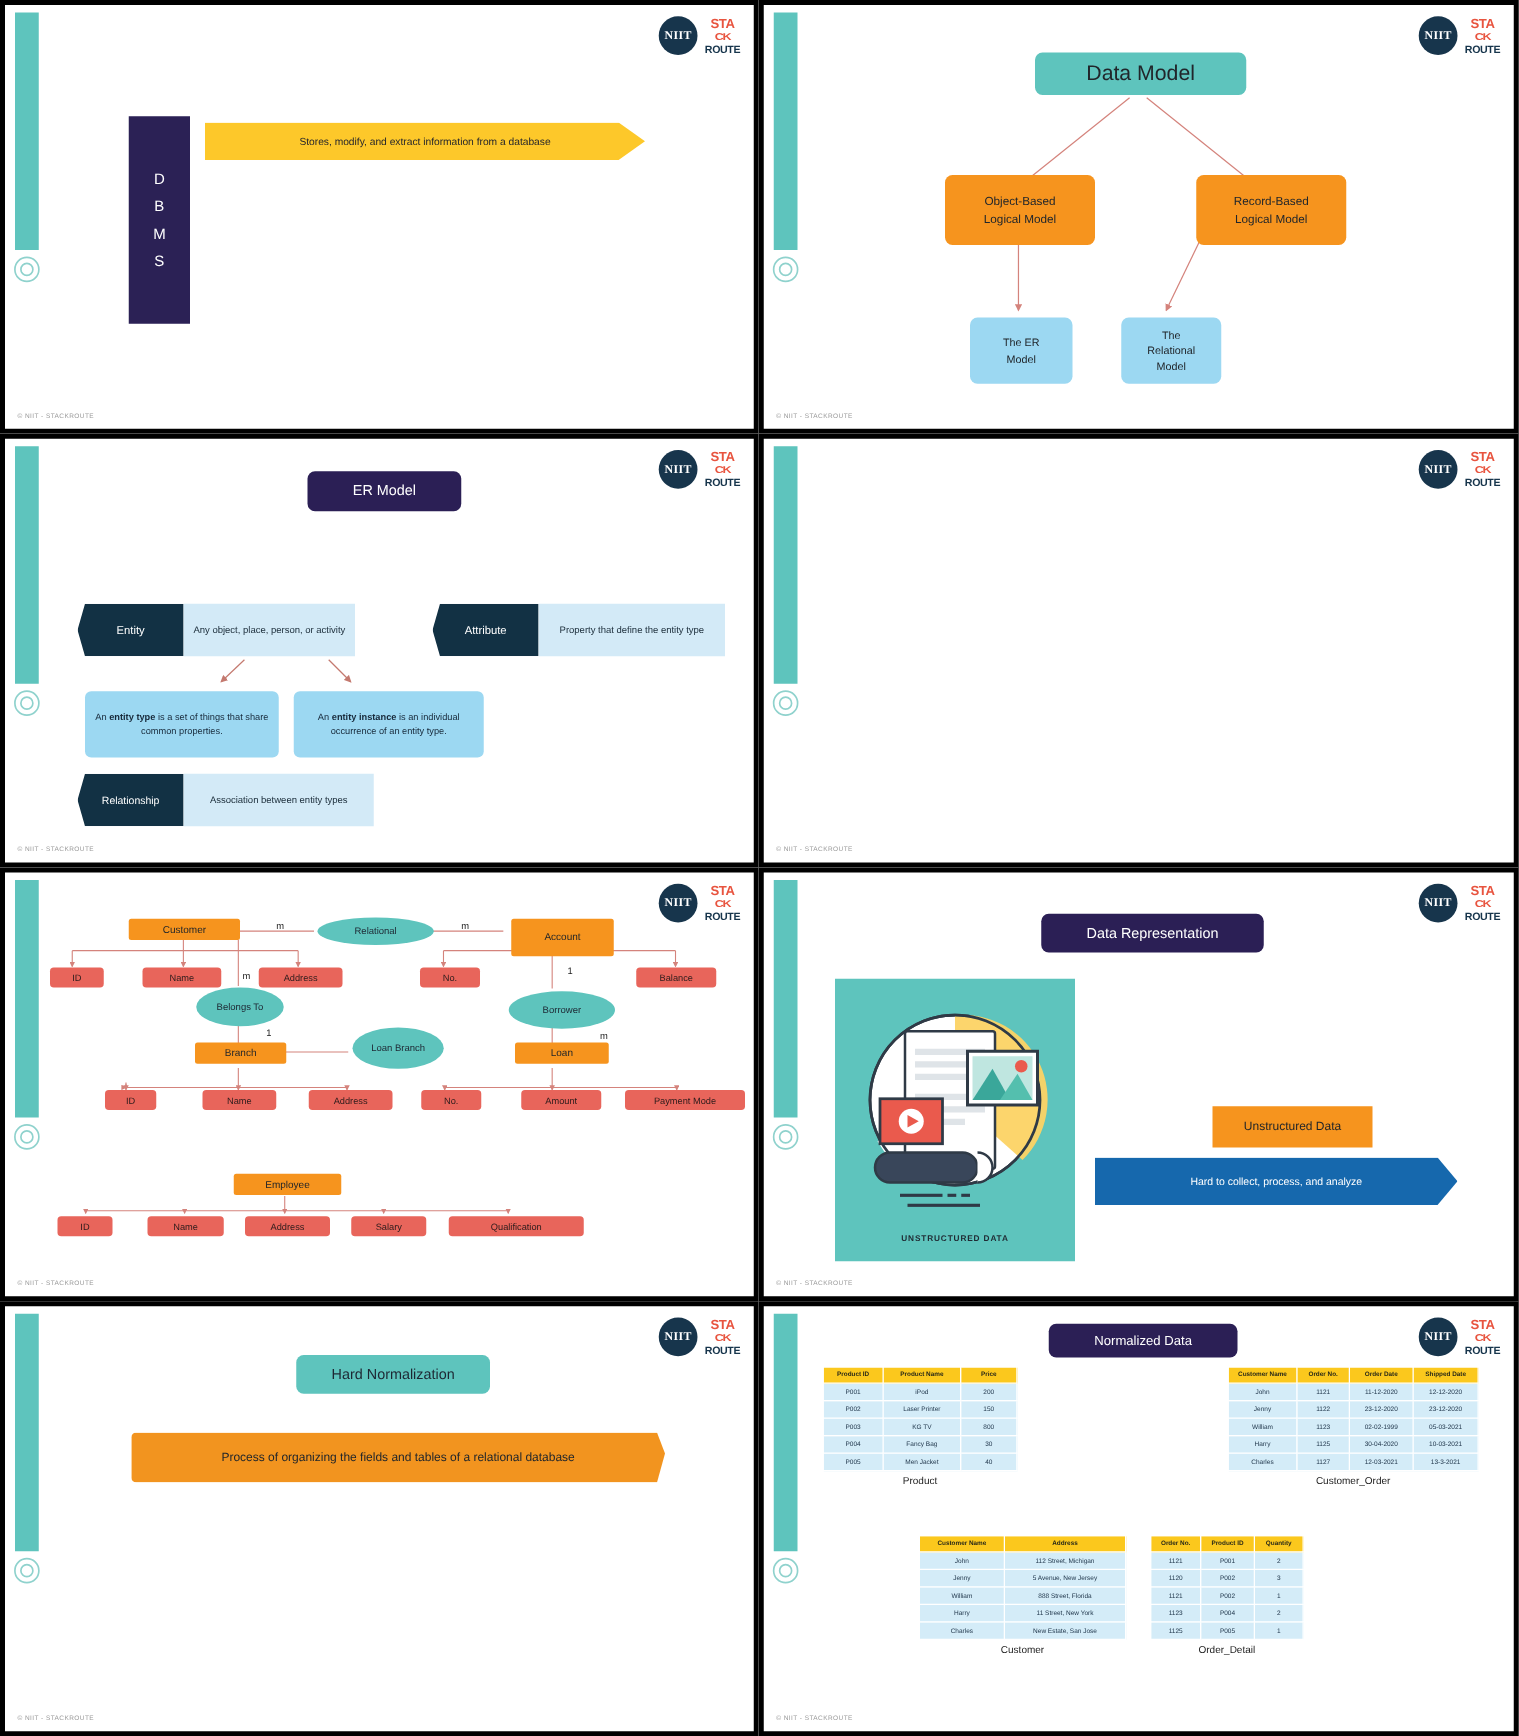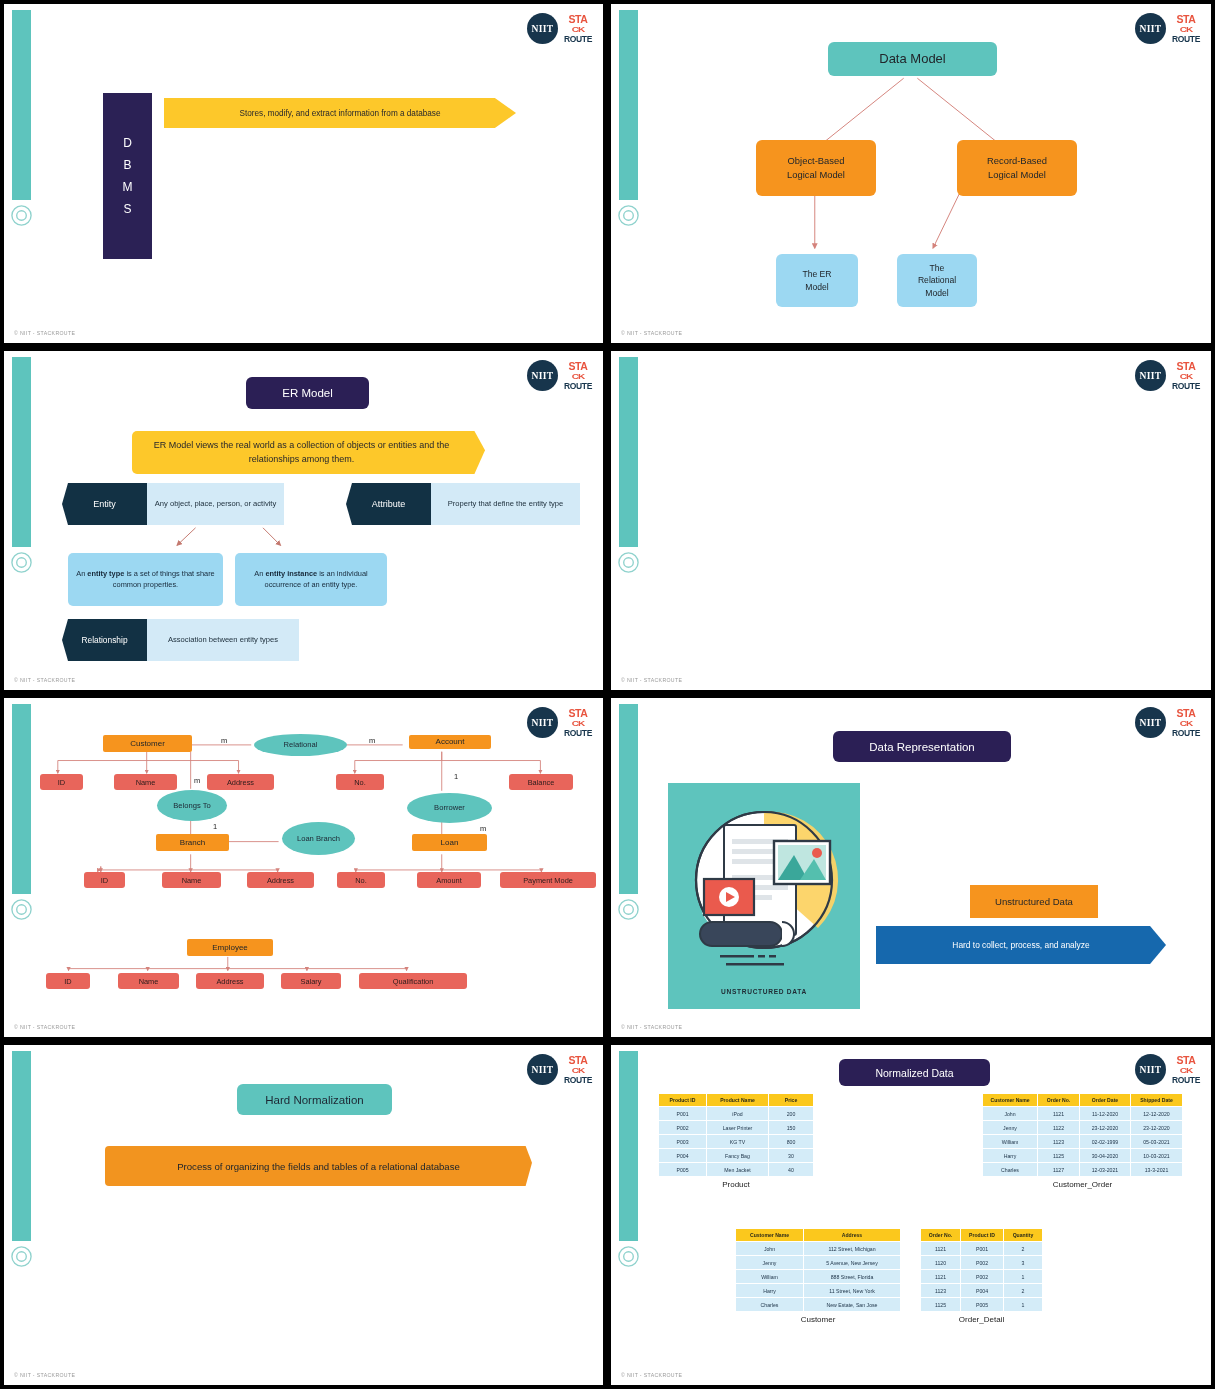--- a/index.html
+++ b/index.html
@@ -206,21 +206,21 @@
         <marker id="ar2" markerWidth="6" markerHeight="6" refX="5" refY="3" orient="auto">
           <path d="M0,0 L6,3 L0,6 z" fill="#d4837c"></path>
         </marker>
       </defs>
       <path d="M296,76 L210,145" stroke="#d4837c" stroke-width="1" fill="none" marker-end="url(#ar2)"></path>
       <path d="M310,76 L396,145" stroke="#d4837c" stroke-width="1" fill="none" marker-end="url(#ar2)"></path>
       <path d="M205,190 L205,250" stroke="#d4837c" stroke-width="1" fill="none" marker-end="url(#ar2)"></path>
       <path d="M355,190 L326,250" stroke="#d4837c" stroke-width="1" fill="none" marker-end="url(#ar2)"></path>
     </svg>
 
-    <div class="node n-teal" style="left:217px; top:38px; width:169px; height:34px; font-size:13px;">Data Model</div>
+    <div class="node n-teal" style="left:217px; top:38px; width:169px; height:34px; font-size:17px;">Data Model</div>
     <div class="node n-orange" style="left:145px; top:136px; width:120px; height:56px; font-size:9.4px; white-space:pre-line;">Object-Based
 Logical Model</div>
     <div class="node n-orange" style="left:346px; top:136px; width:120px; height:56px; font-size:9.4px; white-space:pre-line;">Record-Based
 Logical Model</div>
     <div class="node n-blue" style="left:772px; top:250px; width:82px; height:53px; font-size:8.6px; white-space:pre-line; left:165px;">The ER
 Model</div>
     <div class="node n-blue" style="left:286px; top:250px; width:80px; height:53px; font-size:8.6px; white-space:pre-line;">The
 Relational
 Model</div>
 
@@ -237,21 +237,20 @@
       <div class="logo-niit">NIIT</div>
       <div class="logo-sr">
         <span class="sr-top">STA</span>
         <span class="sr-mid">CK</span>
         <span class="sr-bot">ROUTE</span>
       </div>
     </div>
 
     <div class="title-purple" style="left:242px; top:26px; width:123px; height:32px;">ER Model</div>
 
-    <div class="yellow-banner" style="left:128px; top:80px; width:353px; height:43px; padding:0 28px 0 14px;">ER Model views the real world as a collection of objects or entities and the relationships among them.</div>
 
     <div class="dark-chip" style="left:58px; top:132px; width:85px; height:42px;">Entity</div>
     <div class="light-chip" style="left:143px; top:132px; width:137px; height:42px;">Any object, place, person, or activity</div>
 
     <div class="dark-chip" style="left:342px; top:132px; width:85px; height:42px;">Attribute</div>
     <div class="light-chip" style="left:427px; top:132px; width:149px; height:42px;">Property that define the entity type</div>
 
     <svg class="conn" viewBox="0 0 607 347">
       <defs>
         <marker id="ar3" markerWidth="6" markerHeight="6" refX="5" refY="3" orient="auto">
@@ -361,21 +360,21 @@
         <line x1="547" y1="176" x2="547" y2="178" marker-end="url(#ar5)"></line>
         <line x1="63" y1="277" x2="63" y2="279" marker-end="url(#ar5)"></line>
         <line x1="144" y1="277" x2="144" y2="279" marker-end="url(#ar5)"></line>
         <line x1="226" y1="277" x2="226" y2="279" marker-end="url(#ar5)"></line>
         <line x1="307" y1="277" x2="307" y2="279" marker-end="url(#ar5)"></line>
         <line x1="409" y1="277" x2="409" y2="279" marker-end="url(#ar5)"></line>
       </g>
     </svg>
 
     <div class="er-ent" style="left:99px; top:37px; width:89px; height:17px;">Customer</div>
-    <div class="er-ent" style="left:405px; top:37px; width:82px; height:14px;">Account</div>
+    <div class="er-ent" style="left:405px; top:37px; width:82px; height:30px;">Account</div>
     <div class="er-ent" style="left:152px; top:136px; width:73px; height:17px;">Branch</div>
     <div class="er-ent" style="left:408px; top:136px; width:75px; height:17px;">Loan</div>
     <div class="er-ent" style="left:183px; top:241px; width:86px; height:17px;">Employee</div>
 
     <div class="er-rel" style="left:250px; top:36px; width:93px; height:22px;">Relational</div>
     <div class="er-rel" style="left:153px; top:92px; width:70px; height:31px; white-space:pre-line;">Belongs To</div>
     <div class="er-rel" style="left:278px; top:124px; width:73px; height:33px; white-space:pre-line;">Loan Branch</div>
     <div class="er-rel" style="left:403px; top:95px; width:85px; height:30px;">Borrower</div>
 
     <div class="er-attr" style="left:36px; top:76px; width:43px; height:16px;">ID</div>

